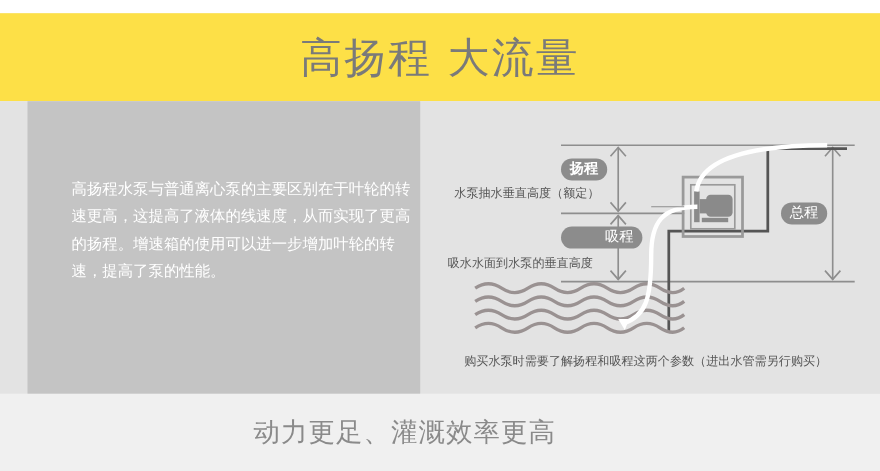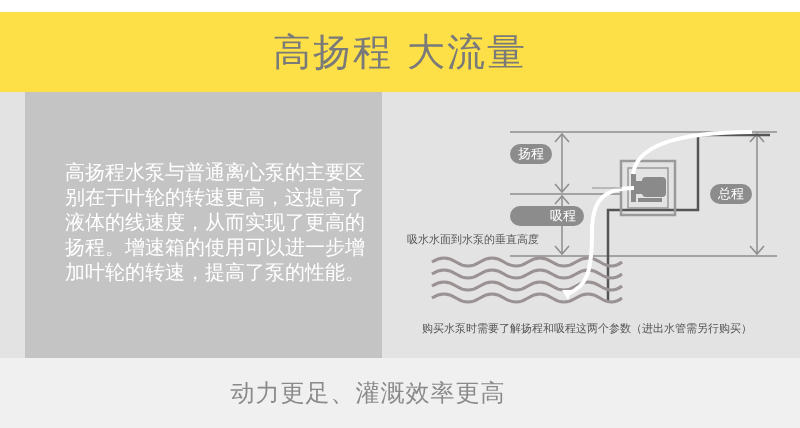--- a/index.html
+++ b/index.html
@@ -4,21 +4,21 @@
 <style>
   html, body { margin:0; padding:0; }
   body { width:800px; height:428px; overflow:hidden; background:#f0f0f0; position:relative;
          font-family:"DejaVu Sans","Liberation Sans",sans-serif; }
   .top-strip { position:absolute; left:0; top:0; width:800px; height:12px; background:#ffffff; }
   .header { position:absolute; left:0; top:12px; width:800px; height:80px; background:#fde047;
             display:flex; align-items:center; justify-content:center; }
   .header h1 { margin:0; font-size:38px; font-weight:normal; color:#7a7a7a; letter-spacing:2px; }
   .middle { position:absolute; left:0; top:92px; width:800px; height:266px; background:#e3e3e3; }
   .left-panel { position:absolute; left:25px; top:0; width:357px; height:266px; background:#c4c4c4; }
-  .left-text { position:absolute; left:40px; top:68px; width:310px; color:#ffffff; font-size:20px;
+  .left-text { position:absolute; left:40px; top:68px; width:310px; color:#ffffff; font-size:14px;
                line-height:25px; margin:0; }
   .diagram { position:absolute; left:382px; top:0; width:418px; height:266px; }
   .footer { position:absolute; left:0; top:358px; width:736px; height:70px; background:#f0f0f0;
             display:flex; align-items:center; justify-content:center; }
   .footer h2 { margin:0; font-size:24px; font-weight:normal; color:#8a8a8a; letter-spacing:1px; }
   .lbl { position:absolute; font-size:11px; color:#555; white-space:nowrap; }
   .pill { position:absolute; background:#8c8c8c; color:#fff; font-size:13px; border-radius:11px;
           padding:1px 8px; line-height:18px; white-space:nowrap; }
   .note { position:absolute; font-size:11px; color:#555; white-space:nowrap; }
 </style>
@@ -69,21 +69,22 @@
       <rect x="260" y="85" width="24" height="20" rx="4" fill="#8a8a8a"></rect>
       <rect x="254" y="89" width="8" height="13" fill="#8a8a8a"></rect>
       <rect x="249" y="82" width="5" height="28" fill="#8a8a8a"></rect>
       <rect x="256" y="106" width="24" height="4" fill="#8a8a8a"></rect>
 
       <path d="M251,82 C255,52 300,40 370,40" fill="none" stroke="#fff" stroke-width="4"></path>
       <path d="M252,96 C220,96 210,110 210,140 C210,180 205,195 185,202" fill="none" stroke="#fff" stroke-width="4"></path>
       <polygon points="180,198 186,208 190,198" fill="#fff"></polygon>
       <line x1="240" y1="96" x2="210" y2="96" stroke="#8e8e8e" stroke-width="1"></line>
     </svg>
-    <span class="pill" style="left:128px;top:52px;">扬程</span>
+    <span class="pill" style="left:128px;top:52px;font-weight:bold;">扬程</span>
+    <span class="lbl" style="left:31px;top:76px;">水泵抽水垂直高度（额定）</span>
     <span class="pill" style="left:128px;top:114px;padding-left:40px;">吸程</span>
     <span class="lbl" style="left:25px;top:140px;">吸水水面到水泵的垂直高度</span>
     <span class="pill" style="left:328px;top:92px;border-radius:10px;">总程</span>
     <span class="note" style="left:40px;top:229px;">购买水泵时需要了解扬程和吸程这两个参数（进出水管需另行购买）</span>
   </div>
 </div>
 
 <div class="footer">
   <h2>动力更足、灌溉效率更高</h2>
 </div>

